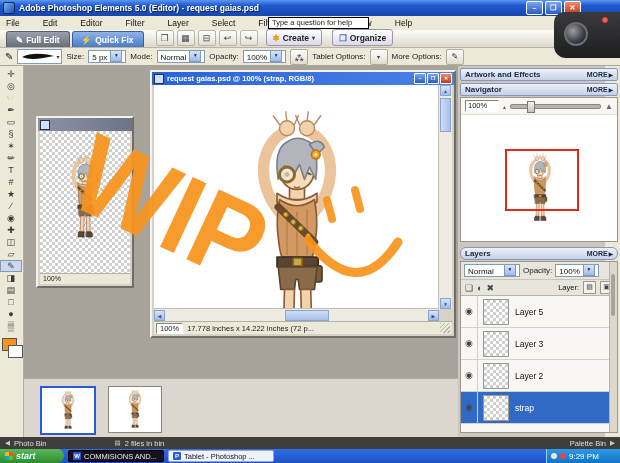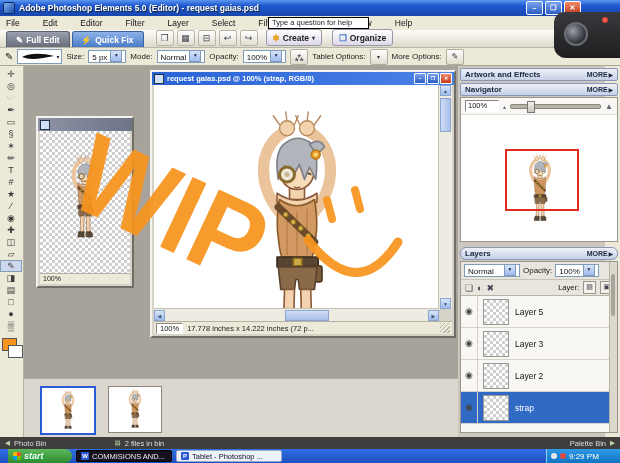--- a/index.html
+++ b/index.html
@@ -104,21 +104,21 @@
   .binthumb{position:absolute;top:7px;width:52px;height:45px;background:#fff;overflow:hidden;}
   .binthumb .bin-art{position:absolute;left:50%;top:2px;transform:translateX(-50%);width:24px;height:41px;}
   .bt1{left:16px;border:2px solid #2a5ad6;}
   .bt2{left:84px;border:1px solid #8a867c;}
   
   .binbar{left:0;top:437px;width:620px;height:12px;background:#3f3e3c;color:#ddd;display:flex;align-items:center;font-size:7.5px;gap:4px;padding:0 5px;box-sizing:border-box;}
   .binbar .sp{flex:1;}
   .gicon{font-size:6.5px;color:#bcd6a8;}
   
   .taskbar{left:0;top:449px;width:620px;height:14px;background:linear-gradient(#2e6fe5,#1f4fc0);display:flex;align-items:center;}
-  .startbtn{height:14px;width:64px;background:linear-gradient(#5cb85c,#2e8b2e);border-radius:0 7px 7px 0;display:flex;align-items:center;gap:3px;padding-left:5px;box-sizing:border-box;color:#fff;font-style:italic;font-weight:bold;font-size:9px;text-shadow:1px 1px 1px #1a4;margin-left:8px;}
+  .startbtn{height:14px;width:64px;background:linear-gradient(#5cb85c,#2e8b2e);border-radius:0 7px 7px 0;display:flex;align-items:center;gap:3px;padding-left:5px;box-sizing:border-box;color:#fff;font-style:italic;font-weight:bold;font-size:9px;text-shadow:1px 1px 1px #1a4;}
   .flag{width:8px;height:8px;border-radius:2px;background:conic-gradient(#f25022 0 25%,#7fba00 0 50%,#00a4ef 0 75%,#ffb900 0);}
   .taskitem{height:12px;margin-left:4px;border-radius:2px;display:flex;align-items:center;gap:3px;padding:0 4px;font-size:7.5px;white-space:nowrap;overflow:hidden;box-sizing:border-box;}
   .t1{width:96px;background:#14101e;border:1px solid #000;color:#eee;}
   .t2{width:106px;background:#eef2fa;border:1px solid #9aa8c8;color:#112;}
   .ticon{width:8px;height:8px;flex:none;border-radius:1px;background:#2a5ad6;color:#fff;font-size:6px;line-height:8px;text-align:center;font-weight:bold;}
   .tray{margin-left:auto;height:14px;width:74px;background:linear-gradient(#2e9ae8,#1274c2);border-left:1px solid #8fd0ff;display:flex;align-items:center;gap:3px;padding:0 4px;box-sizing:border-box;color:#fff;font-size:8px;}
   .trayicon{width:6px;height:6px;border-radius:50%;}
   .ti1{background:#e8e8e8;} .ti2{background:#e04848;}
   
   .camera{right:0;top:12px;width:66px;height:46px;background:linear-gradient(#3a3a3e,#1e1e20);border-radius:10px 0 0 12px;z-index:200;}

